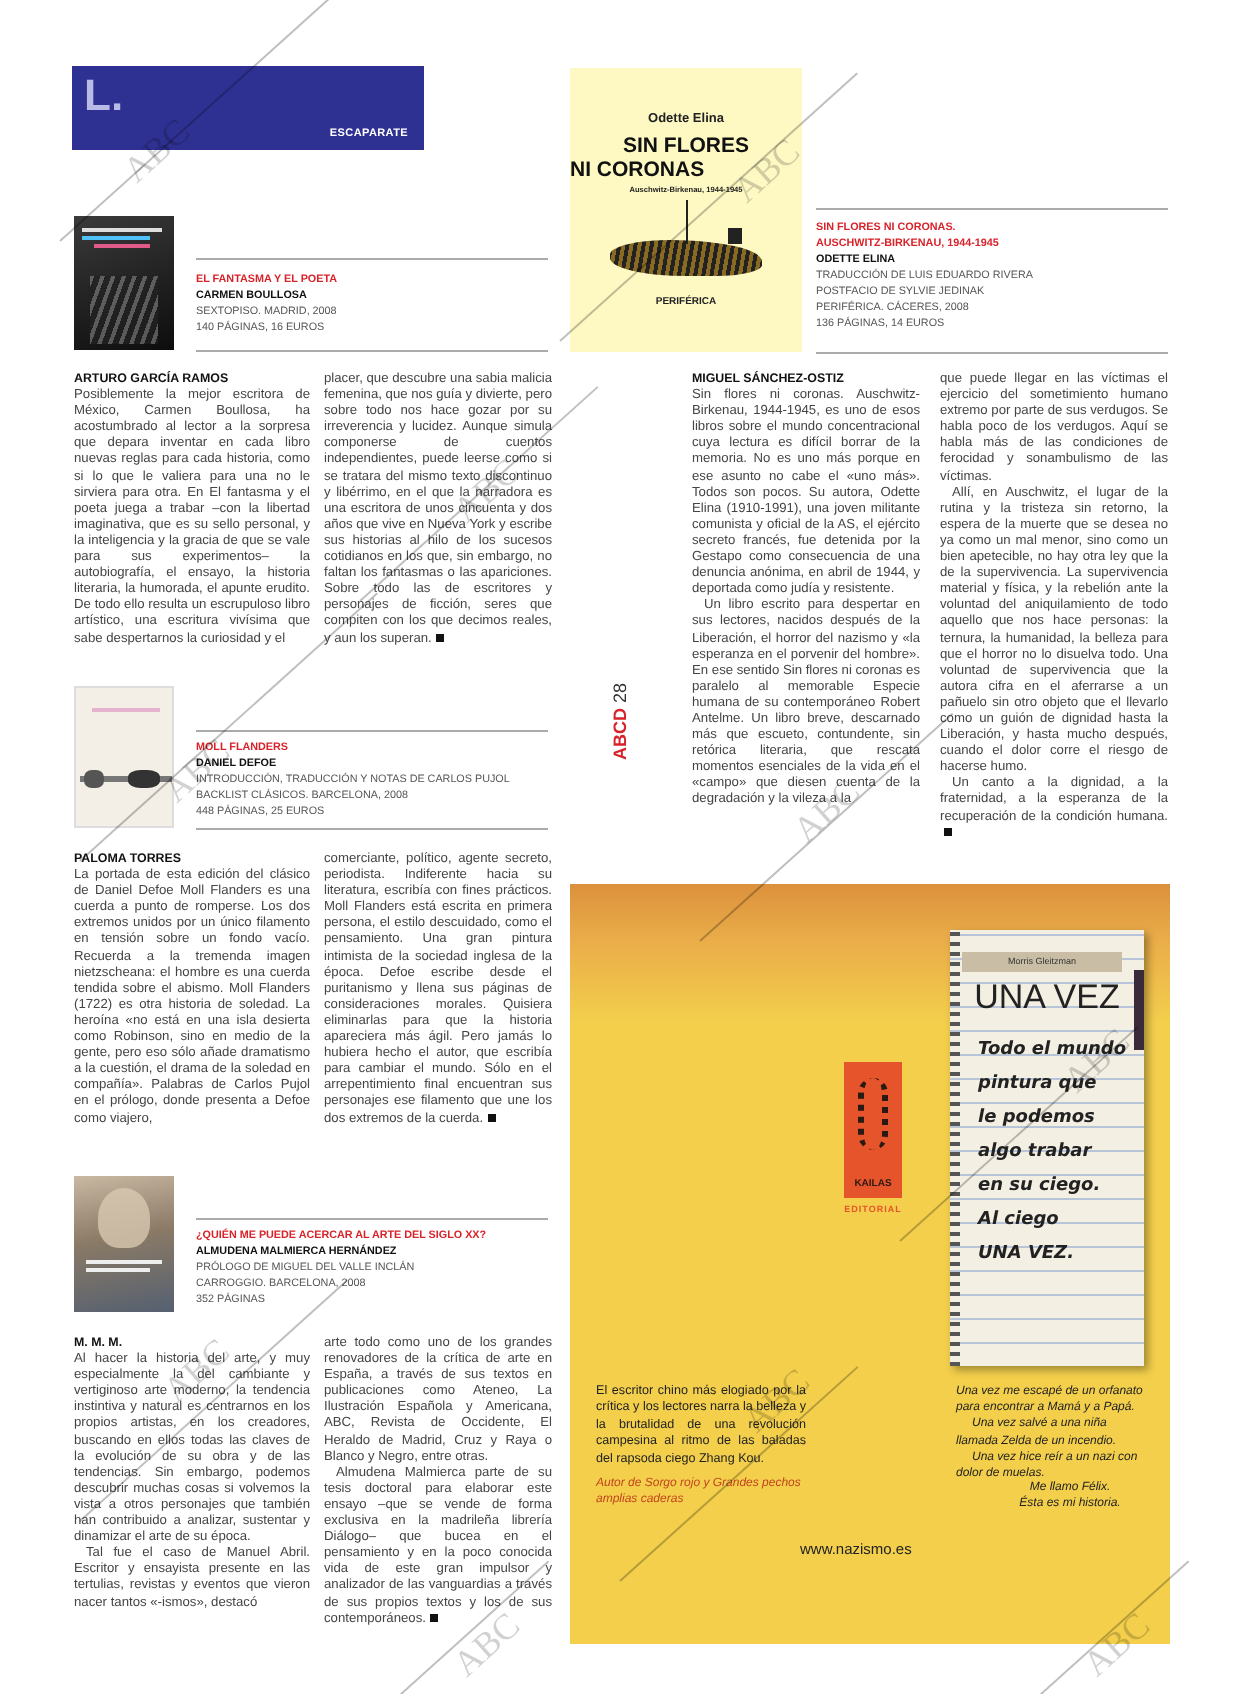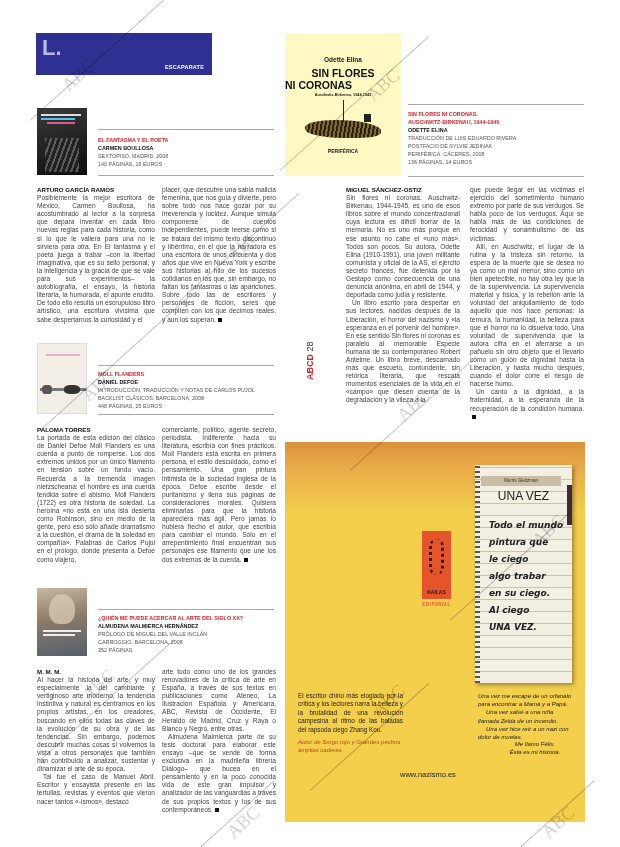--- a/index.html
+++ b/index.html
@@ -38,21 +38,21 @@
   .book1 .bottom { position: absolute; left: 0; bottom: 0; width: 100%; height: 7px; background: #e05a30; }
 
   .kailas { position: absolute; left: 137px; top: 89px; width: 29px; height: 68px; background: #e6542b; }
   .kailas .spiral { position: absolute; left: 7px; top: 8px; width: 15px; height: 36px; border-left: 3px dotted #2a1a12; border-right: 3px dotted #2a1a12; border-radius: 8px; }
   .kailas .name { position: absolute; left: 0; bottom: 4px; width: 100%; text-align: center; font-size: 5px; font-weight: bold; color: #2a1a12; }
   .kailas-sub { position: absolute; left: 134px; top: 160px; width: 35px; text-align: center; font-size: 4.5px; font-weight: bold; color: #e6542b; letter-spacing: 0.5px; }
 
   .book2 { position: absolute; left: 190px; top: 23px; width: 97px; height: 218px; background: #f4efe3; box-shadow: 2px 2px 4px rgba(0,0,0,0.35); background-image: repeating-linear-gradient(0deg, transparent 0 11px, #b8c4d8 11px 12px); }
   .book2 .spiral { position: absolute; left: 0; top: 0; width: 5px; height: 100%; background: repeating-linear-gradient(0deg, #555 0 2px, transparent 2px 5px); }
   .book2 .author { position: absolute; left: 6px; top: 11px; width: 80px; height: 10px; background: #c9bea5; font-size: 4.5px; text-align: center; line-height: 10px; color: #333; }
-  .book2 .title { position: absolute; left: 6px; top: 24px; width: 85px; text-align: center; font-size: 12px; color: #222; font-family: "Liberation Sans", sans-serif; }
+  .book2 .title { position: absolute; left: 6px; top: 24px; width: 85px; text-align: center; font-size: 17px; color: #222; font-family: "Liberation Sans", sans-serif; }
   .book2 .hand { position: absolute; left: 14px; top: 52px; width: 80px; font-size: 9px; line-height: 17px; color: #222; font-family: "DejaVu Sans", sans-serif; font-style: italic; font-weight: bold; }
   .book2 .edge { position: absolute; right: 0; top: 20px; width: 5px; height: 40px; background: #3a2a3a; }
 
   .ad-left-text { position: absolute; left: 13px; top: 250px; width: 105px; font-size: 6.3px; line-height: 8.4px; color: #222; text-align: justify; }
   .ad-left-sub { position: absolute; left: 13px; top: 297px; width: 105px; font-size: 6px; line-height: 7.5px; color: #c2451f; font-style: italic; }
   .ad-url { position: absolute; left: 115px; top: 328px; font-size: 7.5px; color: #222; }
   .ad-right-text { position: absolute; left: 193px; top: 250px; width: 98px; font-size: 6px; line-height: 8.2px; color: #222; font-style: italic; }
   .ad-right-text p + p { text-indent: 8px; }
   .ad-sign { position: absolute; left: 215px; top: 298px; width: 70px; text-align: center; font-size: 6px; line-height: 8px; font-style: italic; color: #222; }
 
@@ -186,21 +186,21 @@
   </div>
   <div class="kailas-sub">EDITORIAL</div>
 
   <div class="book2">
     <div class="spiral"></div>
     <div class="author">Morris Gleitzman</div>
     <div class="title">UNA VEZ</div>
     <div class="hand">
       <div>Todo el mundo</div>
       <div>pintura que</div>
-      <div>le ciego</div>
+      <div>le podemos</div>
       <div>algo trabar</div>
       <div>en su ciego.</div>
       <div>Al ciego</div>
       <div>UNA VEZ.</div>
     </div>
     <div class="edge"></div>
   </div>
 
   <div class="ad-left-text">El escritor chino más elogiado por la crítica y los lectores narra la belleza y la brutalidad de una revolución campesina al ritmo de las baladas del rapsoda ciego Zhang Kou.</div>
   <div class="ad-left-sub">Autor de Sorgo rojo y Grandes pechos amplias caderas</div>

